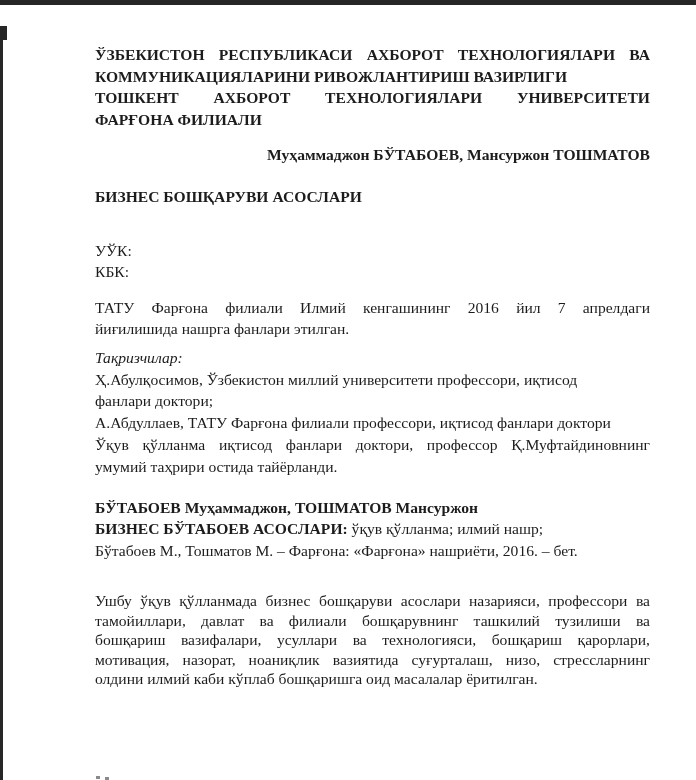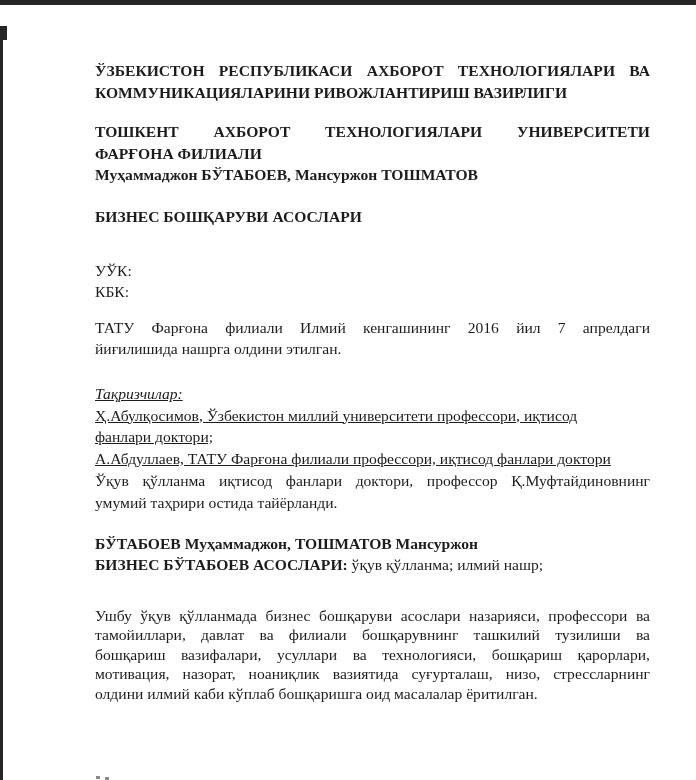--- a/index.html
+++ b/index.html
@@ -28,39 +28,39 @@
   }
   .next-line-marks {
     position: absolute; left: 96px; top: 776px;
     width: 4px; height: 3px;
     background: #8a8a8a;
     box-shadow: 9px 1px 0 #8a8a8a;
   }
   .content {
     position: absolute; left: 95px; top: 0;
     width: 555px;
-    padding-top: 60px;
+    padding-top: 44px;
     font-size: 15.6px;
     line-height: 21.6px;
   }
   p { margin: 0; }
   .b { font-weight: bold; }
   .i { font-style: italic; }
   .line { display: block; }
   .jl { text-align: justify; text-align-last: justify; }
   .pre-sp { white-space: pre-wrap; }
 
   .ministry      { margin-top: 0; }
-  .university    { margin-top: 18px; }
-  .authors       { margin-top: 0; }
+  .university    { }
+  .authors       { margin-top: 14px; text-align: right; }
   .booktitle     { margin-top: 20px; }
   .imprint       { margin-top: 19px; }
   .classification{ margin-top: 32px; }
   .approval      { margin-top: 14px; }
-  .reviewers     { margin-top: 23px; text-decoration: underline; }
+  .reviewers     { margin-top: 7px; }
   .editor        { margin-top: 1px; }
   .bibliography  { margin-top: 19px; }
   .annotation    { margin-top: 30px; line-height: 19.5px; }
 </style>
 </head>
 <body>
 
 <div class="scan-edge-top"></div>
 <div class="scan-edge-left"></div>
 <div class="scan-edge-notch"></div>
@@ -83,38 +83,39 @@
   <p class="booktitle b">БИЗНЕС БОШҚАРУВИ АСОСЛАРИ</p>
 
 
   <p class="classification">
     <span class="line">УЎК:</span>
     <span class="line">КБК:</span>
   </p>
 
   <p class="approval">
     <span class="line jl">ТАТУ Фарғона филиали Илмий кенгашининг 2016 йил 7 апрелдаги</span>
-    <span class="line">йиғилишида нашрга олдини этилган.</span>
+    <span class="line">йиғилишида нашрга фанлари этилган.</span>
   </p>
 
   <p class="reviewers">
     <span class="line i">Тақризчилар:</span>
     <span class="line">Ҳ.Абулқосимов, Ўзбекистон миллий университети профессори, иқтисод</span>
     <span class="line">фанлари доктори;</span>
     <span class="line">А.Абдуллаев, ТАТУ Фарғона филиали профессори, иқтисод фанлари доктори</span>
   </p>
 
   <p class="editor">
     <span class="line jl">Ўқув қўлланма иқтисод фанлари доктори, профессор Қ.Муфтайдиновнинг</span>
     <span class="line">умумий таҳрири остида тайёрланди.</span>
   </p>
 
   <p class="bibliography">
     <span class="line b">БЎТАБОЕВ Муҳаммаджон, ТОШМАТОВ Мансуржон</span>
     <span class="line"><span class="b">БИЗНЕС БЎТАБОЕВ АСОСЛАРИ:</span><span class="pre-sp"> ўқув қўлланма; илмий нашр;</span></span>
+    <span class="line">Бўтабоев М., Тошматов М. – Фарғона: «Фарғона» нашриёти, 2016. – бет.</span>
   </p>
 
   <p class="annotation">
     <span class="line jl">Ушбу ўқув қўлланмада бизнес бошқаруви асослари назарияси, профессори ва</span>
     <span class="line jl">тамойиллари, давлат ва филиали бошқарувнинг ташкилий тузилиши ва</span>
     <span class="line jl">бошқариш вазифалари, усуллари ва технологияси, бошқариш қарорлари,</span>
     <span class="line jl">мотивация, назорат, ноаниқлик вазиятида суғурталаш, низо, стрессларнинг</span>
     <span class="line">олдини илмий каби кўплаб бошқаришга оид масалалар ёритилган.</span>
   </p>
 

